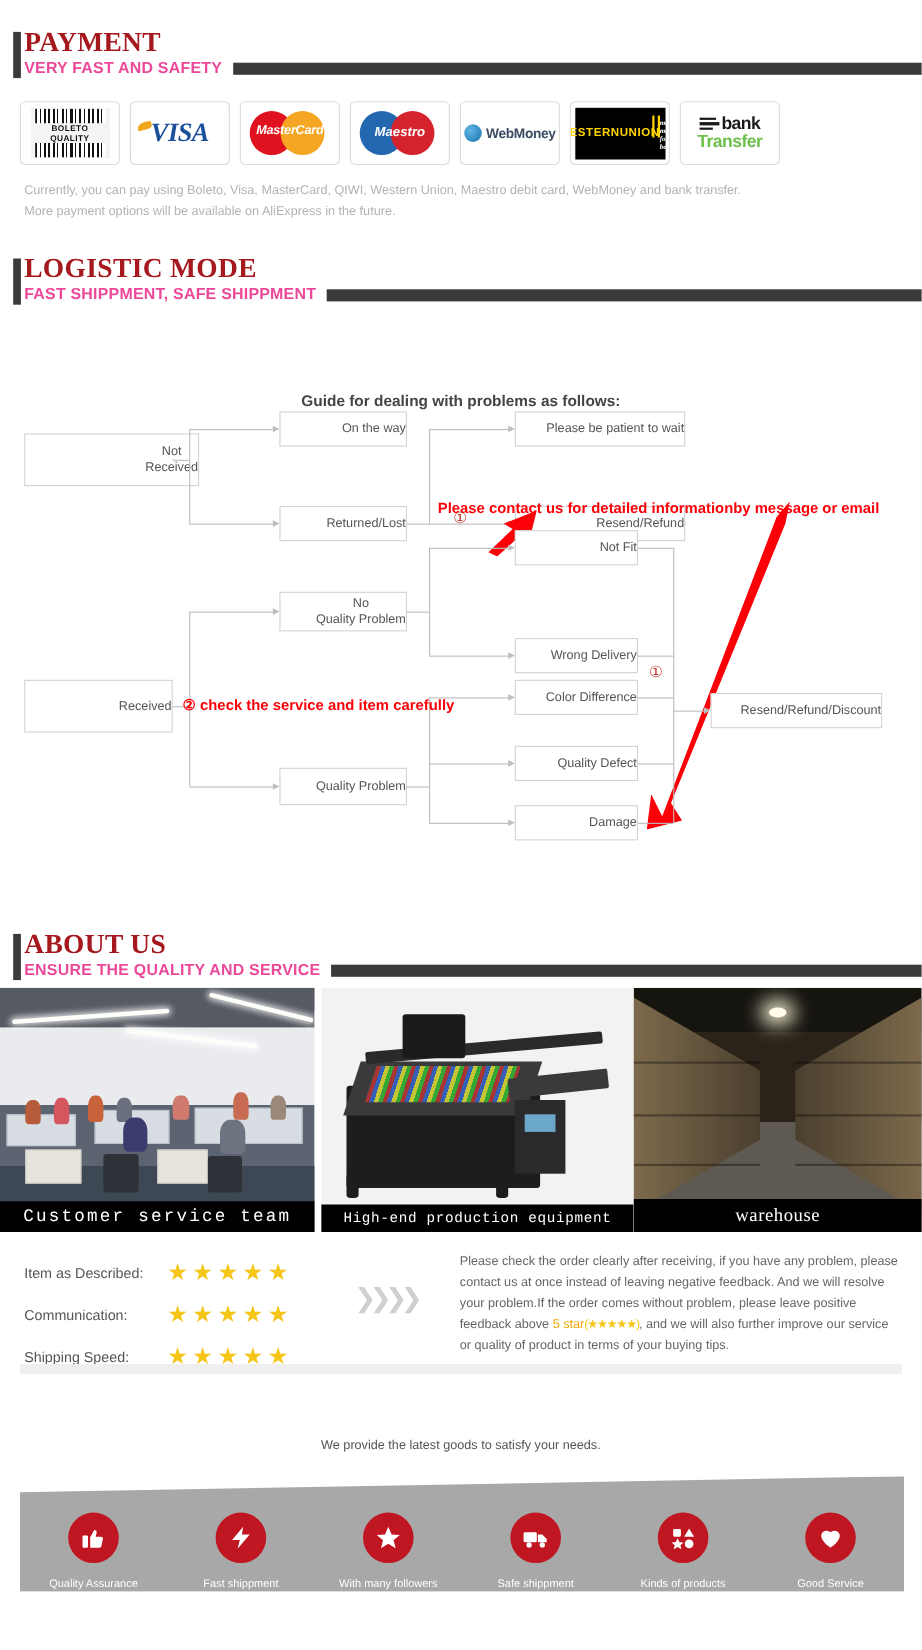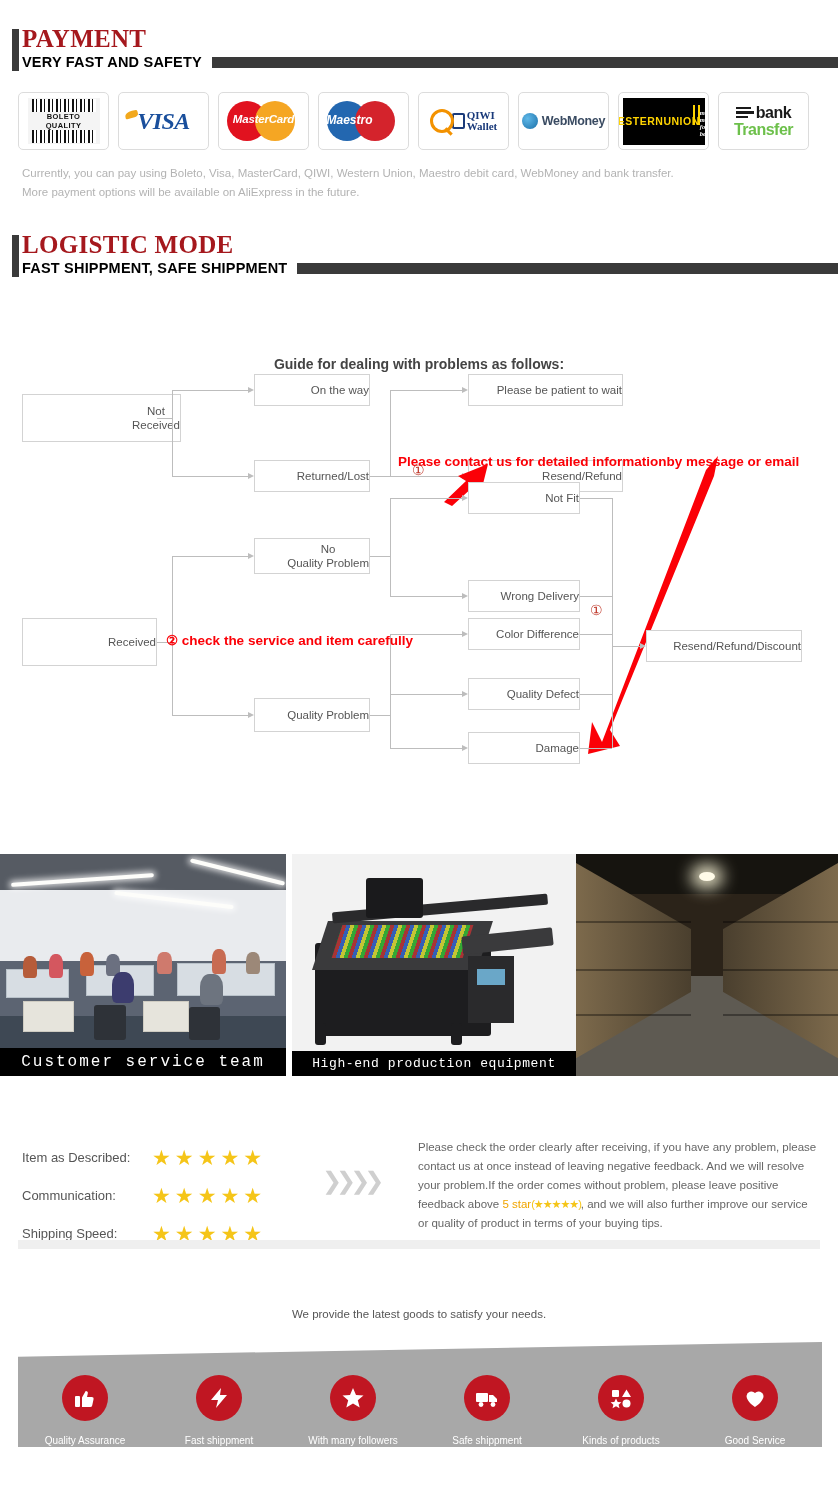--- a/index.html
+++ b/index.html
@@ -18,21 +18,21 @@
   }
   .sec-head .title {
     font-family: "Liberation Serif", serif;
     font-weight: bold; color: #a5181d;
     font-size: 25px; line-height: 26px;
     letter-spacing: .3px;
   }
   .sec-head .subrow { display: flex; align-items: center; margin-top: 2px; }
   .sec-head .sub {
     font-family: "Liberation Sans", sans-serif;
-    font-weight: bold; color: #000000;
+    font-weight: bold; color: #ec4899;
     font-size: 14.5px; letter-spacing: .2px;
     white-space: nowrap;
   }
   .sec-head .bar-right {
     flex: 1; height: 11px; background: #3a3a3a; margin-left: 10px;
   }
 
   
   #payment-section { position: absolute; left: 0; top: 26px; width: 838px; }
   .pay-logos {
@@ -70,21 +70,21 @@
   .mc .c2 { left:28px; background:#f5a623; }
   .mc .mtxt { position:absolute; left:0; top:14px; width:74px; text-align:center;
     font-family:"Liberation Sans",sans-serif; font-weight:bold; font-style:italic;
     font-size:11.5px; color:#fff; z-index:3; letter-spacing:-.2px; }
 
   
   .mo { position:relative; width:74px; height:44px; }
   .mo .c1,.mo .c2 { position:absolute; top:2px; width:40px; height:40px; border-radius:50%; }
   .mo .c1 { left:0; background:#2367b0; }
   .mo .c2 { left:28px; background:#d4232c; }
-  .mo .mtxt { position:absolute; left:0; top:14px; width:74px; text-align:left;
+  .mo .mtxt { position:absolute; left:0; top:14px; width:74px; text-align:center;
     font-family:"Liberation Sans",sans-serif; font-weight:bold; font-style:italic;
     font-size:12px; color:#fff; z-index:3; }
 
   
   .qiwi { display:flex; align-items:center; gap:2px; }
   .qiwi .qmark { width:24px; height:24px; border:3px solid #f39200; border-radius:50%;
     position:relative; }
   .qiwi .qmark:after { content:""; position:absolute; right:-2px; bottom:-3px;
     width:9px; height:3px; background:#f39200; transform:rotate(45deg); }
   .qiwi .wal { width:13px; height:16px; border:2px solid #1a3a7a; border-radius:2px;
@@ -265,30 +265,20 @@
     </div>
 
     <div class="pay-card">
       <div class="mo">
         <div class="c1"></div>
         <div class="c2"></div>
         <div class="mtxt">Maestro</div>
       </div>
     </div>
 
-    <div class="pay-card">
-      <div class="qiwi">
-        <span class="qmark"></span>
-        <span class="wal"></span>
-        <span>
-          <div class="qtxt">QIWI</div>
-          <div class="qtxt">Wallet</div>
-        </span>
-      </div>
-    </div>
 
     <div class="pay-card">
       <div class="wm">
         <span class="globe"></span>
         <span class="wtxt">WebMoney</span>
       </div>
     </div>
 
     <div class="pay-card">
       <div class="wu">
@@ -435,20 +425,28 @@
     <div class="fline h" style="left:580px; top:464px; width:32px;"></div>
     <div class="fline h" style="left:612px; top:362px; width:28px;"></div>
     <div class="arw" style="left:640px; top:358.5px;"></div>
 
     <div class="red-txt" style="left:166px; top:348px; font-size:13.5px;">② check the service and item carefully</div>
     <div class="circ-num" style="left:590px; top:318px;">①</div>
   </div>
 </div>
 
 <div id="about-section">
+  <div class="sec-head">
+    <div class="bar-left"></div>
+    <div class="title">ABOUT US</div>
+    <div class="subrow">
+      <div class="sub">ENSURE THE QUALITY AND SERVICE</div>
+      <div class="bar-right"></div>
+    </div>
+  </div>
 
   <div class="photos">
     <div class="photo p1">
       <div class="ph-office">
         <div class="ceil"></div>
         <div class="tube" style="left:4%; top:11%; width:50%; transform:rotate(-4deg);"></div>
         <div class="tube" style="left:40%; top:20%; width:42%; transform:rotate(7deg);"></div>
         <div class="tube" style="left:66%; top:7%; width:34%; transform:rotate(14deg);"></div>
         <div class="floor"></div>
         <div class="part" style="left:2%; top:52%; width:22%; height:13%;"></div>
@@ -493,20 +491,21 @@
         <div class="rackR"></div>
         <div class="aisle"></div>
         <div class="lamp"></div>
         <div class="shelf" style="left:0; top:30%; width:44%;"></div>
         <div class="shelf" style="left:0; top:52%; width:44%;"></div>
         <div class="shelf" style="left:0; top:72%; width:44%;"></div>
         <div class="shelf" style="right:0; top:30%; width:44%;"></div>
         <div class="shelf" style="right:0; top:52%; width:44%;"></div>
         <div class="shelf" style="right:0; top:72%; width:44%;"></div>
       </div>
+      <div class="cap">warehouse</div>
     </div>
   </div>
 </div>
 
 <div id="ratings">
   <div class="rate-rows">
     <div class="rate-row">
       <span class="rate-label">Item as Described:</span>
       <span class="stars">
         <span class="star">★</span>

